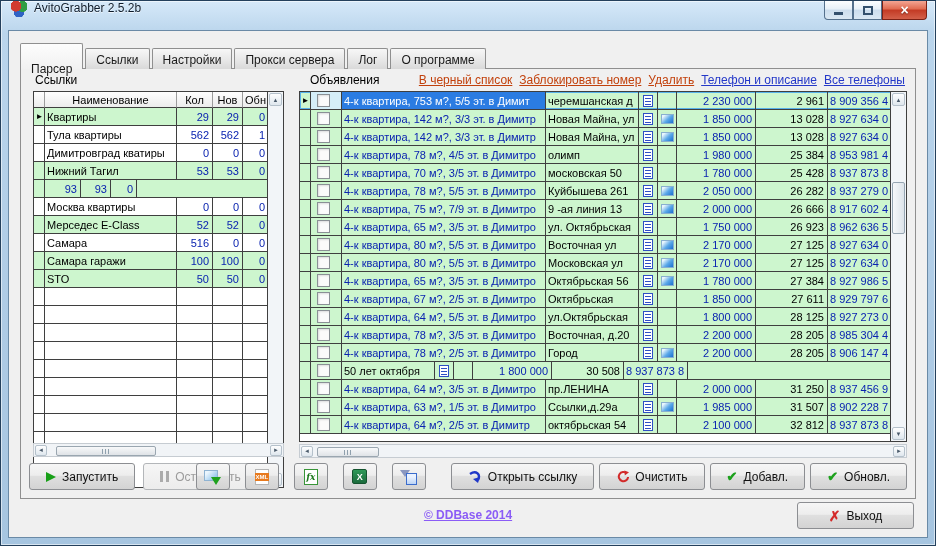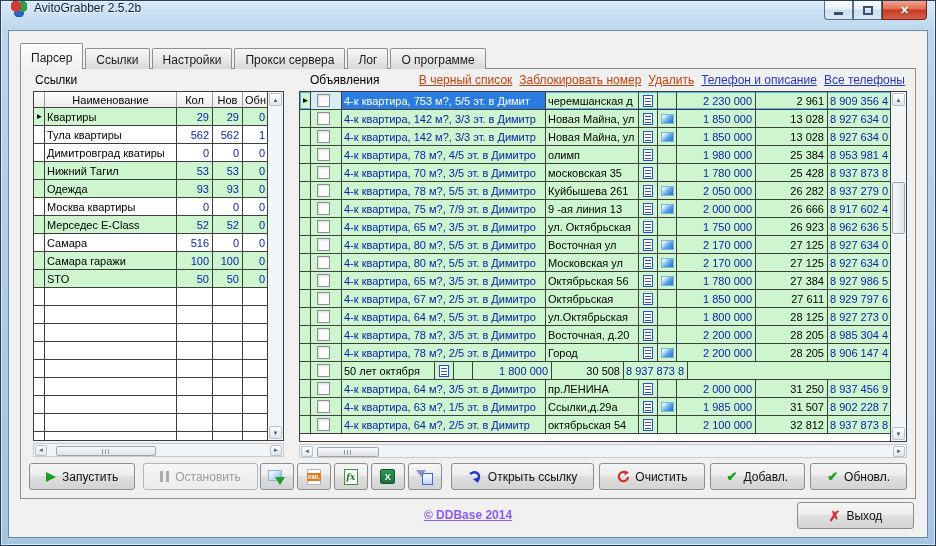--- a/index.html
+++ b/index.html
@@ -28,37 +28,37 @@
   .g-max{width:10px;height:9px;border:2px solid #33506d}
   .g-close{color:#fff;font-weight:bold;font-size:14px;line-height:1;text-shadow:0 1px 1px rgba(0,0,0,.4)}
 
   .client{position:absolute;left:7px;top:29px;right:7px;bottom:7px;background:#f0f0f0;border:1px solid #6a8aa6}
 
   
   .tabbar{position:absolute;left:11px;top:12px;height:26px;display:flex;align-items:flex-end;z-index:3}
   .tab{height:21px;padding:4px 10px 0;font-size:12px;color:#1a1a1a;margin-right:2px;white-space:nowrap;
     background:linear-gradient(#f7f7f7,#e6e6e6 60%,#d9d9d9);border:1px solid #8f8f8f;border-bottom:none;
     border-radius:2px 2px 0 0}
-  .tab.active{height:26px;padding-top:7px;background:linear-gradient(#fdfdfd,#f1f1f1);position:relative;z-index:4}
+  .tab.active{height:26px;padding-top:18px;background:linear-gradient(#fdfdfd,#f1f1f1);position:relative;z-index:4}
 
   .page{position:absolute;left:11px;top:37px;width:896px;height:431px;border:1px solid #8f8f8f;
     background:#f0f0f0;z-index:2}
 
   .lbl{position:absolute;font-size:12px;color:#000}
   .lbl-links{left:14px;top:4px}
   .lbl-ads{left:289px;top:4px}
 
   .actions{position:absolute;right:10px;top:4px;display:flex;gap:7px;font-size:12px;white-space:nowrap}
   .act{text-decoration:underline;cursor:pointer}
   .act.red{color:#c2410c}
   .act.blue{color:#2438c8}
 
   
   .grid{position:absolute;background:#fff;border:1px solid #3f3f3f;overflow:hidden}
-  #lgrid{left:12px;top:22px;width:251px;height:350px}
+  #lgrid{left:12px;top:22px;width:251px;height:397px}
   #rgrid{left:278px;top:22px;width:608px;height:351px}
   .gh{display:flex;height:16px}
   .hc{border-right:1px solid #9c9c9c;border-bottom:1px solid #3f3f3f;
     background:linear-gradient(#fefefe,#ececec);font-size:11px;color:#000;
     display:flex;align-items:center;justify-content:center;overflow:hidden;white-space:nowrap}
   .hl{justify-content:flex-start;padding-left:3px}
   .hb{font-weight:bold}
   .gr{display:flex;height:18px;border-bottom:1px solid #3f3f3f;background:#fff}
   .gr.g{background:#cdf6ce}
   .c{border-right:1px solid #3f3f3f;font-size:11px;color:#000;display:flex;align-items:center;
@@ -104,21 +104,21 @@
   #rhs .hthumb{left:17px;width:62px}
 
   
   .btn{height:27px;border:1px solid #8c8e92;border-radius:3px;font-size:12px;color:#111;
     background:linear-gradient(#f6f6f6,#ededed 45%,#dfdfdf 50%,#d3d3d3);
     display:inline-flex;align-items:center;justify-content:center;gap:6px;padding:0 16px;
     font-family:"Liberation Sans",sans-serif;cursor:pointer}
   .btn.disabled{color:#9c9c9c;border-color:#b3b6b9;background:linear-gradient(#f6f6f6,#ececec)}
   .tl{position:absolute;left:8px;top:394px;display:flex;gap:8px}
   .tr{position:absolute;right:8px;top:394px;display:flex;gap:5px;align-items:center}
-  .igroup{display:flex;gap:3px;margin-right:4px}
+  .igroup{display:flex;gap:15px;margin-right:20px}
   .ibtn{width:34px;height:27px;padding:0}
   .play{width:0;height:0;border-left:10px solid #18a018;border-top:5px solid transparent;border-bottom:5px solid transparent}
   .pause{display:inline-block;width:9px;height:11px;border-left:3px solid #ababab;border-right:3px solid #ababab}
   .chk{color:#1da11d;font-size:13px;line-height:1;font-weight:bold}
   .cross{color:#d42a2a;font-size:14px;line-height:1;font-weight:bold}
 
   .ico{position:relative;display:inline-flex;align-items:center;justify-content:center}
   .ico-save-picture{width:18px;height:16px}
   .ico-save-picture::before{content:"";position:absolute;left:0;top:1px;width:12px;height:9px;
     border:1px solid #8fb3d2;background:linear-gradient(135deg,#eaf5fd 20%,#7db9e8)}
@@ -219,21 +219,20 @@
             </div>
             <div class="gr g">
               <div class="c lc0 cc"></div>
               <div class="c lc1 pl2">Нижний Тагил</div>
               <div class="c lc2 num">53</div>
               <div class="c lc3 num">53</div>
               <div class="c lc4 num">0</div>
             </div>
             <div class="gr g">
               <div class="c lc0 cc"></div>
-              <div class="c lc1 pl2">Одежда</div>
               <div class="c lc2 num">93</div>
               <div class="c lc3 num">93</div>
               <div class="c lc4 num">0</div>
             </div>
             <div class="gr w">
               <div class="c lc0 cc"></div>
               <div class="c lc1 pl2">Москва квартиры</div>
               <div class="c lc2 num">0</div>
               <div class="c lc3 num">0</div>
               <div class="c lc4 num">0</div>
@@ -408,21 +407,21 @@
               <div class="c rc6 num">1 980 000</div>
               <div class="c rc7 num black">25 384</div>
               <div class="c rc8 tnavy pl2">8 953 981 4</div>
             </div>
             <div class="gr g">
               <div class="c rc0 cc"></div>
               <div class="c rc1">
                 <span class="cb"></span>
               </div>
               <div class="c rc2 tnavy pl2">4-к квартира, 70 м?, 3/5 эт. в Димитро</div>
-              <div class="c rc3 pl2">московская 35</div>
+              <div class="c rc3 pl2">московская 50</div>
               <div class="c rc4 cc">
                 <span class="doc"></span>
               </div>
               <div class="c rc5 cc"></div>
               <div class="c rc6 num">1 780 000</div>
               <div class="c rc7 num black">25 428</div>
               <div class="c rc8 tnavy pl2">8 937 873 8</div>
             </div>
             <div class="gr g">
               <div class="c rc0 cc"></div>

